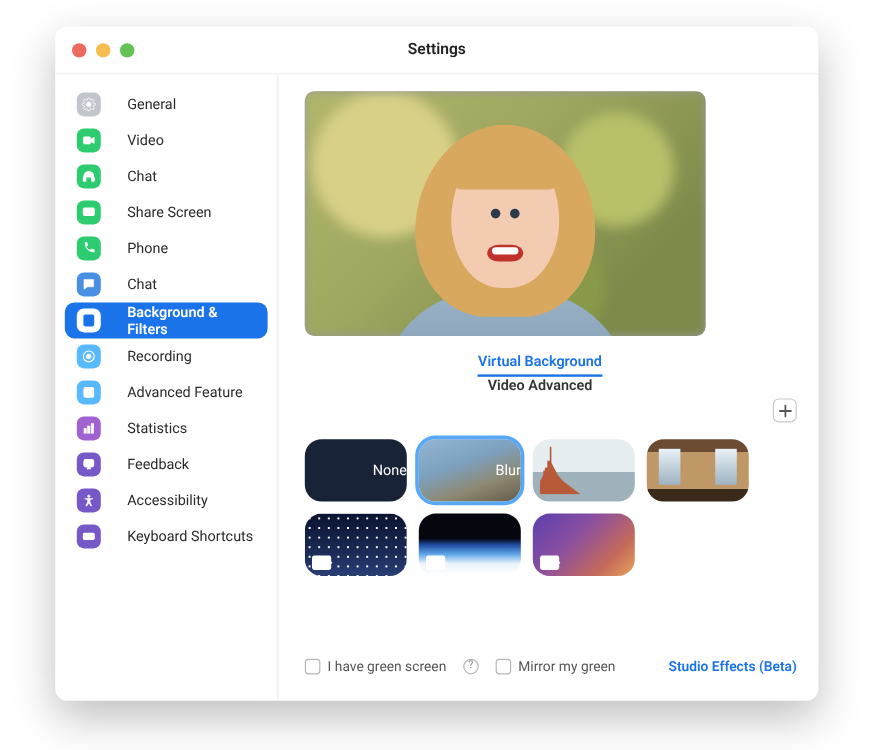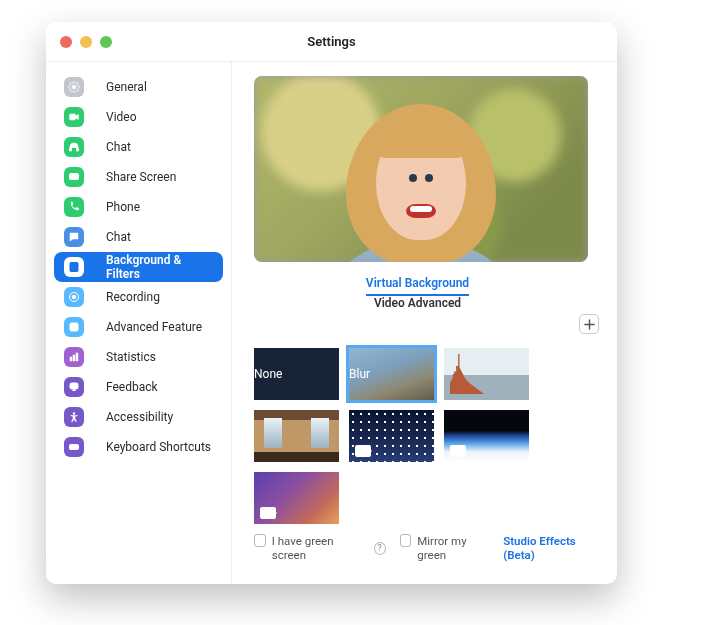--- a/index.html
+++ b/index.html
@@ -1,18 +1,18 @@
 <!DOCTYPE html>
 <html><head>
 <meta charset="utf-8">
 <style>
   * { box-sizing: border-box; margin: 0; padding: 0; }
   html, body { width: 728px; height: 625px; font-family: -apple-system, BlinkMacSystemFont, "Segoe UI", Roboto, Helvetica, Arial, sans-serif; background: #fff; color: #222; }
   .window {
-    position: absolute; left: 46px; top: 22px; width: 571px; height: 562px;
+    position: absolute; left: 46px; top: 22px; width: 636px; height: 562px;
     background: #fff; border-radius: 10px; box-shadow: 0 14px 36px rgba(0,0,0,0.25);
     display: flex; flex-direction: column;
   }
   .titlebar { height: 40px; display: flex; align-items: center; position: relative; border-bottom: 1px solid #eee; }
   .traffic { display:flex; gap:8px; padding-left:14px; }
   .dot { width:12px; height:12px; border-radius:50%; }
   .dot.red{background:#ed6a5e;} .dot.yellow{background:#f5be4f;} .dot.green{background:#61c454;}
   .win-title { position:absolute; left:0; right:0; text-align:center; font-weight:600; font-size:13px; color:#222; }
 
   .body { display:flex; flex:1; overflow:hidden; }
@@ -37,38 +37,38 @@
   .teeth { position:absolute; left:50%; transform:translateX(-50%); top:102px; width:22px; height:6px; background:#fff; border-radius:4px; }
   .shirt { position:absolute; left:50%; transform:translateX(-50%); top:138px; width:210px; height:90px; background:linear-gradient(#9ab2c6,#7e99b0); border-radius:90px 90px 0 0; }
 
   .tab-row { display:flex; align-items:center; margin-top:14px; position:relative;flex-direction:column; }
   .tab { font-size:12px; font-weight:600; color:#333; padding-bottom:4px; margin-right:18px; cursor:pointer; }
   .tab.active { color:#1a73e8; border-bottom:2px solid #1a73e8; }
   .add-btn { margin-left:auto; width:20px; height:20px; border:1px solid #c9c9c9; border-radius:5px; display:flex; align-items:center; justify-content:center; cursor:pointer; color:#555;}
   .add-btn svg{width:11px;height:11px;stroke:#555;}
 
   .grid { display:flex; flex-wrap:wrap; gap:10px; margin-top:14px; }
-  .thumb { width:85px; height:52px; border-radius:0; position:relative; overflow:hidden; display:flex; align-items:center; justify-content:flex-start; color:#fff; font-size:12px; cursor:pointer; background:#888; }
+  .thumb { width:85px; height:52px; border-radius:14px; position:relative; overflow:hidden; display:flex; align-items:center; justify-content:flex-end; color:#fff; font-size:12px; cursor:pointer; background:#888; }
   .thumb.none { background:#192338; }
   .thumb.selected { outline:3px solid #4fa9ff; outline-offset:0; }
   .thumb.blur { background:linear-gradient(160deg,#8fb8d5,#7aa1c2 40%,#8e886f 70%,#635a49); filter:saturate(0.9);}
   .thumb.blur span{filter:none;}
   .thumb.bridge { background:linear-gradient(#e6eef2 0 52%,#9fb2bc 52% 100%); }
   .thumb.bridge::after{content:""; position:absolute; left:6px; bottom:6px; width:34px; height:40px; background:#b85a37; clip-path:polygon(0 100%,0 72%,8% 60%,8% 50%,12% 50%,12% 44%,18% 44%,18% 30%,24% 30%,24% 0,28% 0,28% 34%,44% 60%,56% 72%,100% 100%);}
   .thumb.room { background:linear-gradient(180deg,#6b4c33 0 20%,#c09868 20% 80%,#3a2a1b 80% 100%); }
   .thumb.room::before{content:"";position:absolute;left:10px;top:8px;width:18px;height:30px;background:linear-gradient(#e9f2f7,#9db2c0);}  
   .thumb.room::after{content:"";position:absolute;right:10px;top:8px;width:18px;height:30px;background:linear-gradient(#e9f2f7,#9db2c0);}
   .thumb.stars { background:radial-gradient(#fff 1px,transparent 1px) 0 0/8px 8px, linear-gradient(180deg,#0b1330,#1a2a55 60%,#2a3e75); }
   .thumb.earth { background:linear-gradient(180deg,#05070f 0 40%,#1f4a9f 50%,#5fa6e8 65%,#eaf3fb 80%,#fff); }
   .thumb.gradient { background:linear-gradient(135deg,#5a3fae,#8b4fa0 40%,#c46a5a 75%,#e8a25a); }
   .cam-badge { position:absolute; left:6px; bottom:5px; width:16px; height:12px; background:#fff; border-radius:2px; }
   .cam-badge::after{content:"";position:absolute;right:-5px;top:2px;border:4px solid transparent;border-left-color:#fff;}
 
   .footer { margin-top:auto; padding:10px 0 14px; display:flex; align-items:center; gap:14px; font-size:11.5px; color:#555; }
-  .chk { display:flex; align-items:flex-start; gap:6px; cursor:pointer; }
+  .chk { display:flex; align-items:center; gap:6px; cursor:pointer; }
   .box { width:13px; height:13px; border:1.3px solid #b7b7b7; border-radius:3px; background:#fff; }
   .help { width:13px;height:13px;border:1.3px solid #b7b7b7;border-radius:50%;display:flex;align-items:center;justify-content:center;font-size:9px;color:#888;cursor:pointer;}
   .studio { margin-left:auto; color:#1a73e8; font-weight:600; cursor:pointer; }
 </style>
 </head>
 <body>
 
 <div class="window">
   <div class="titlebar">
     <div class="traffic">

